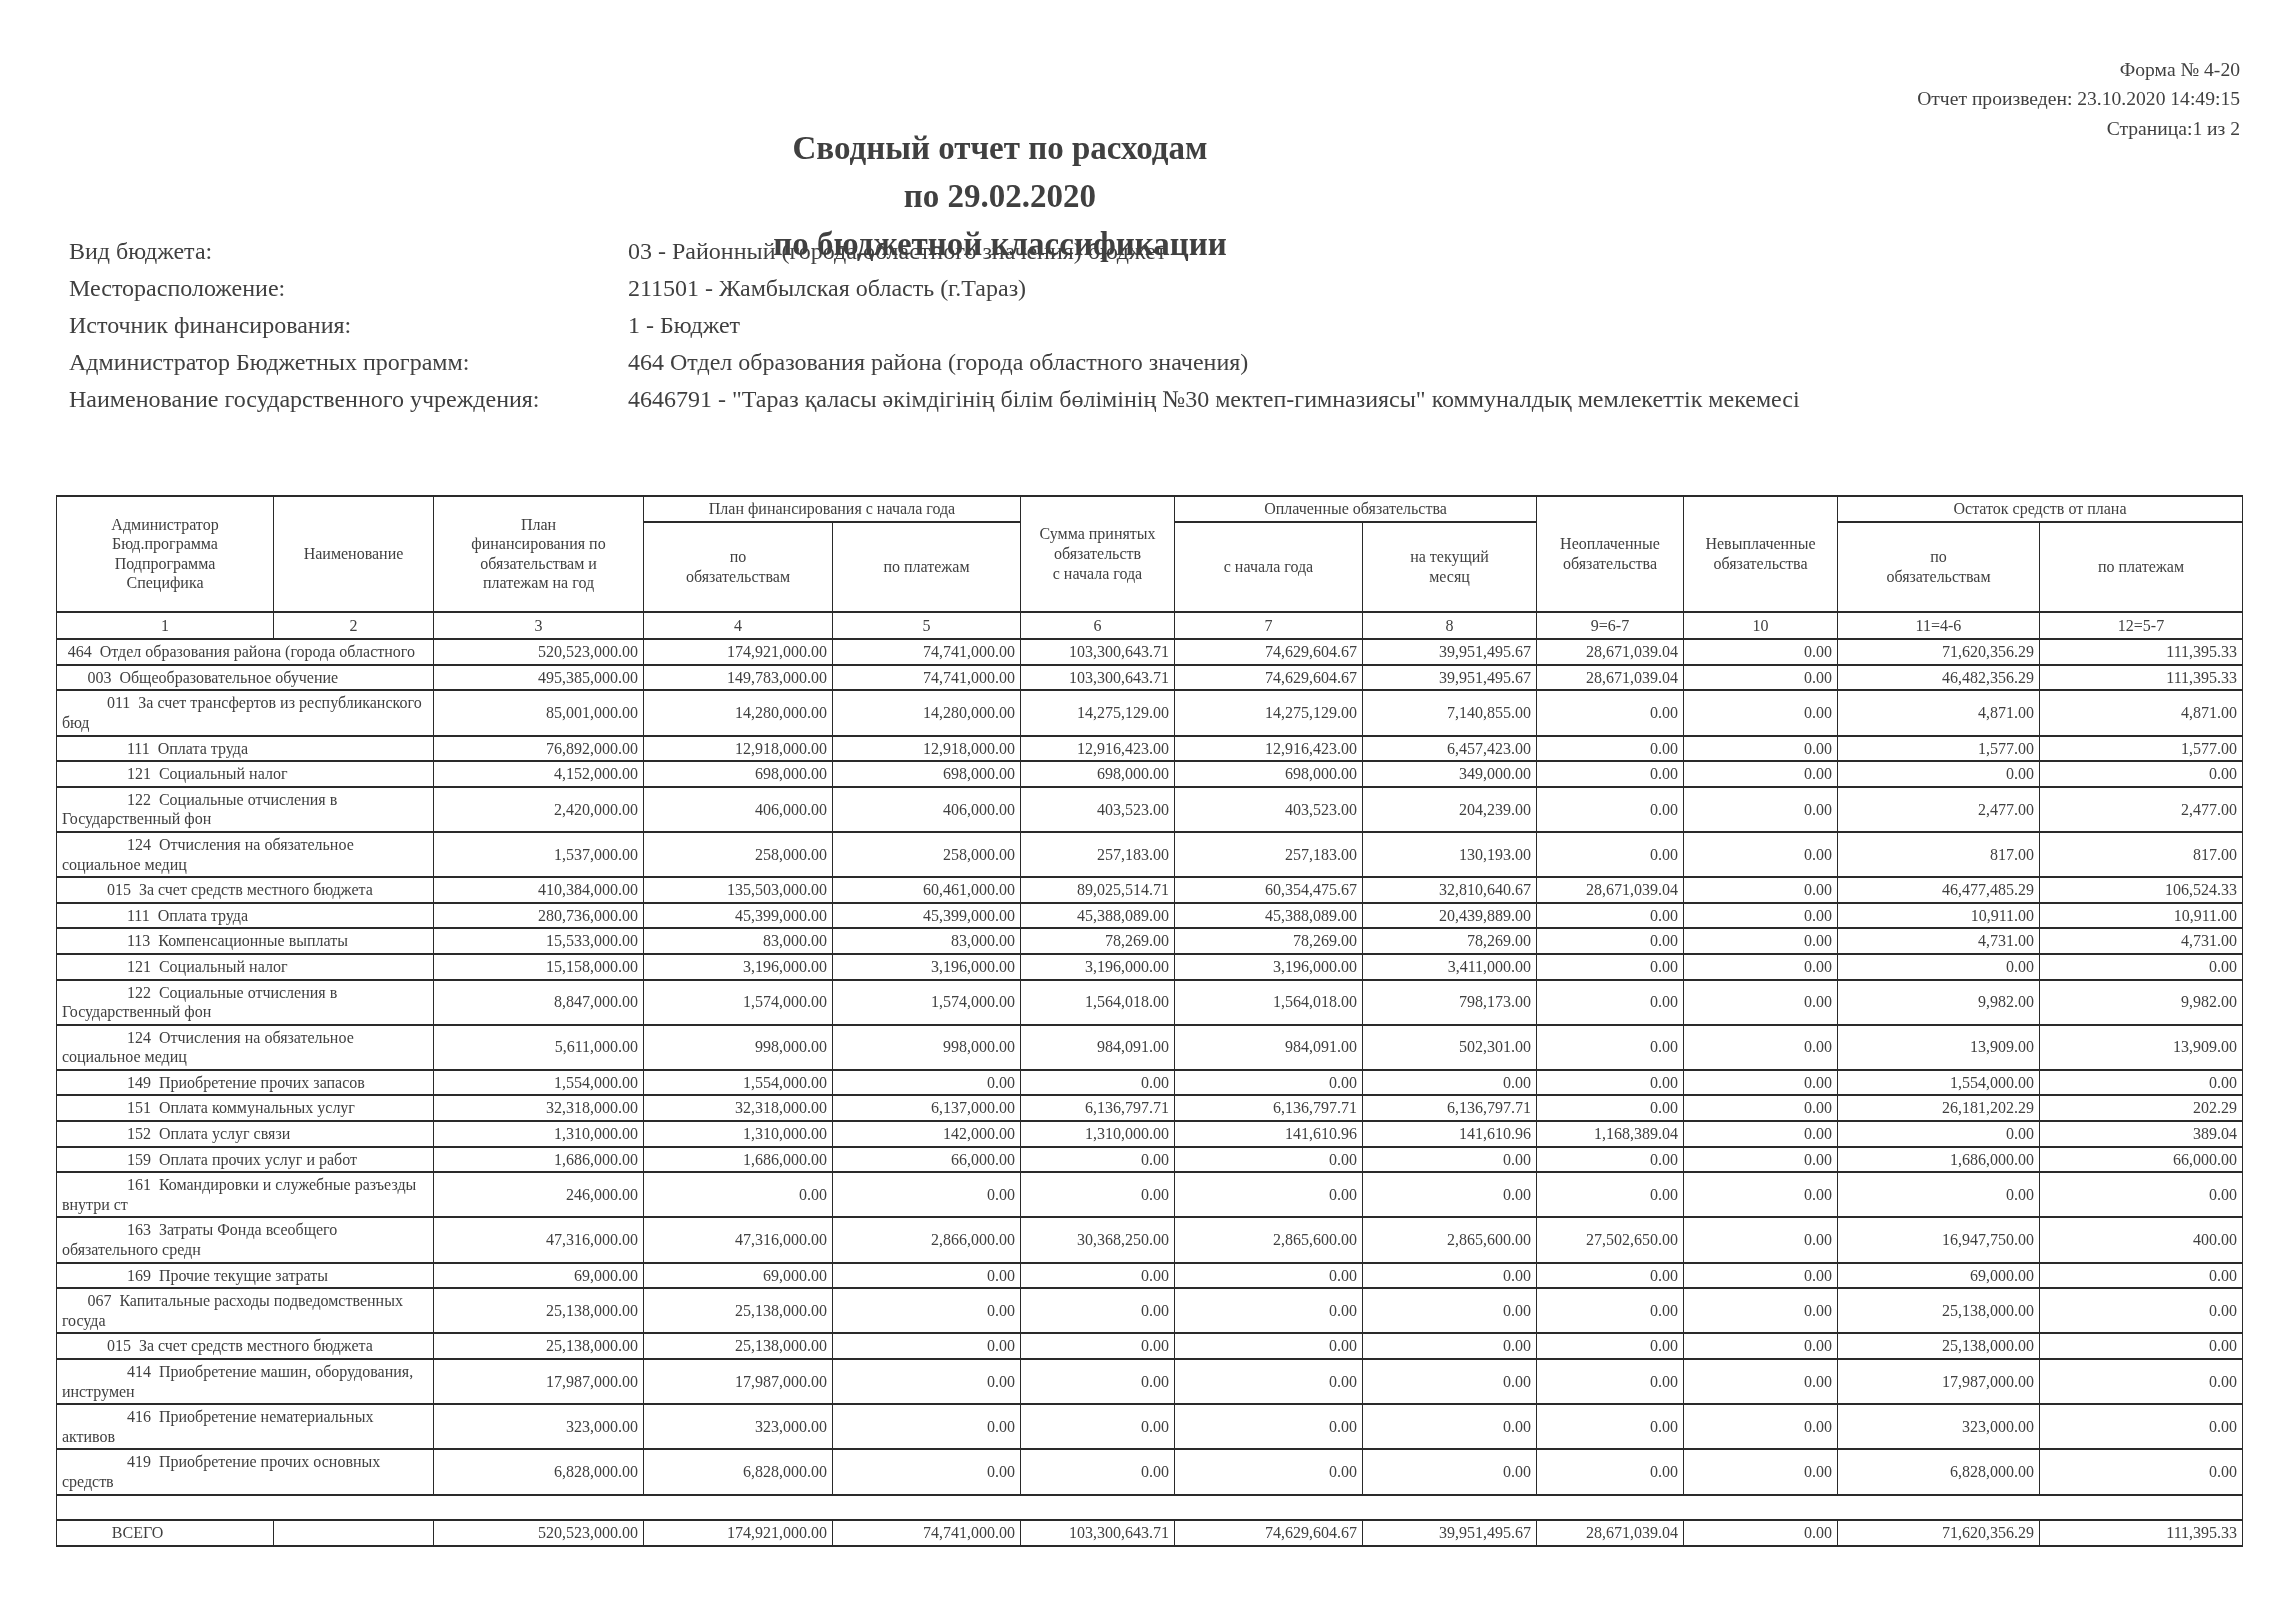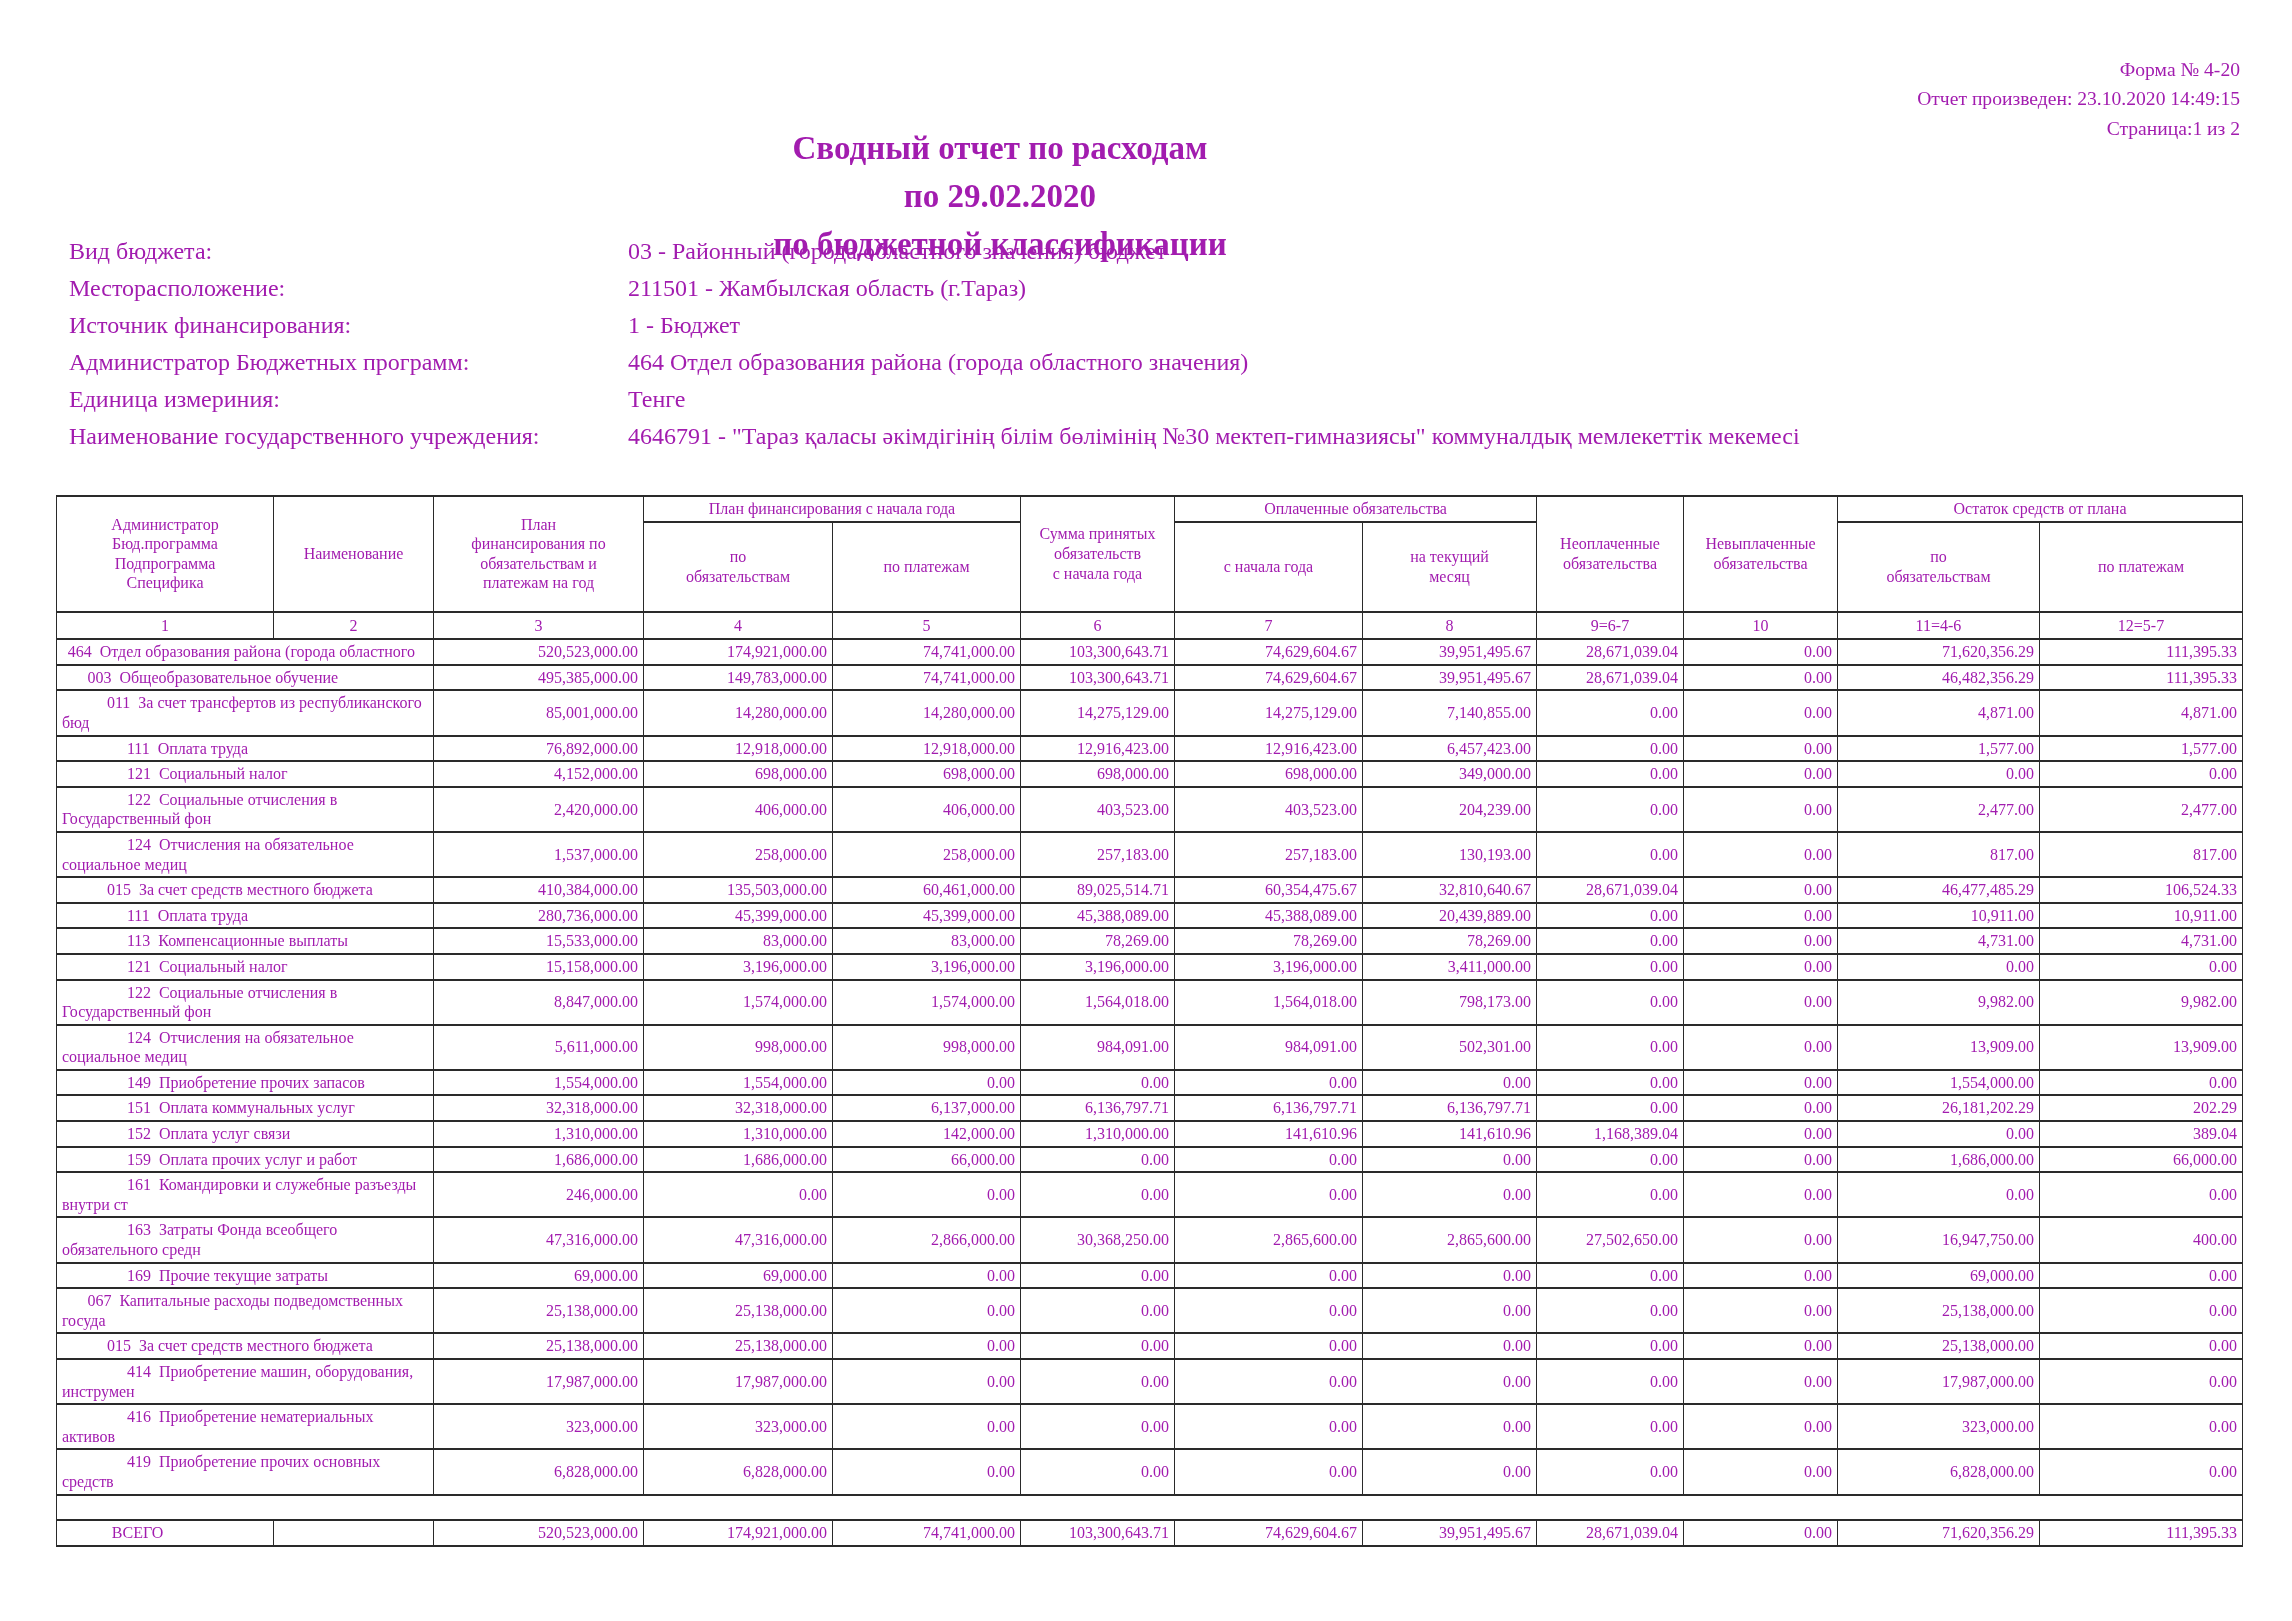--- a/index.html
+++ b/index.html
@@ -1,21 +1,21 @@
 <!DOCTYPE html>
 <html><head>
 <meta charset="utf-8">
 <style>
   html,body{margin:0;padding:0;}
   .page{
     position:relative;
     width:2293px;
     height:1621px;
     background:#ffffff;
-    color:#a21caf;
+    color:#404040;
     font-family:"Liberation Serif", serif;
     overflow:hidden;
   }
   .top-right{
     position:absolute;
     top:55px; right:53px;
     text-align:right;
     font-size:19.6px;
     line-height:1.5;
   }
@@ -107,24 +107,20 @@
       <div class="meta-label">Месторасположение:</div>
       <div class="meta-value">211501 - Жамбылская область (г.Тараз)</div>
     </div>
     <div class="meta-row">
       <div class="meta-label">Источник финансирования:</div>
       <div class="meta-value">1 - Бюджет</div>
     </div>
     <div class="meta-row">
       <div class="meta-label">Администратор Бюджетных программ:</div>
       <div class="meta-value">464 Отдел образования района (города областного значения)</div>
-    </div>
-    <div class="meta-row">
-      <div class="meta-label">Единица измериния:</div>
-      <div class="meta-value">Тенге</div>
     </div>
     <div class="meta-row">
       <div class="meta-label">Наименование государственного учреждения:</div>
       <div class="meta-value">4646791 - "Тараз қаласы әкімдігінің білім бөлімінің №30 мектеп-гимназиясы" коммуналдық мемлекеттік мекемесі</div>
     </div>
   </div>
 
   <table class="report">
     <colgroup>
       <col style="width:217px">

